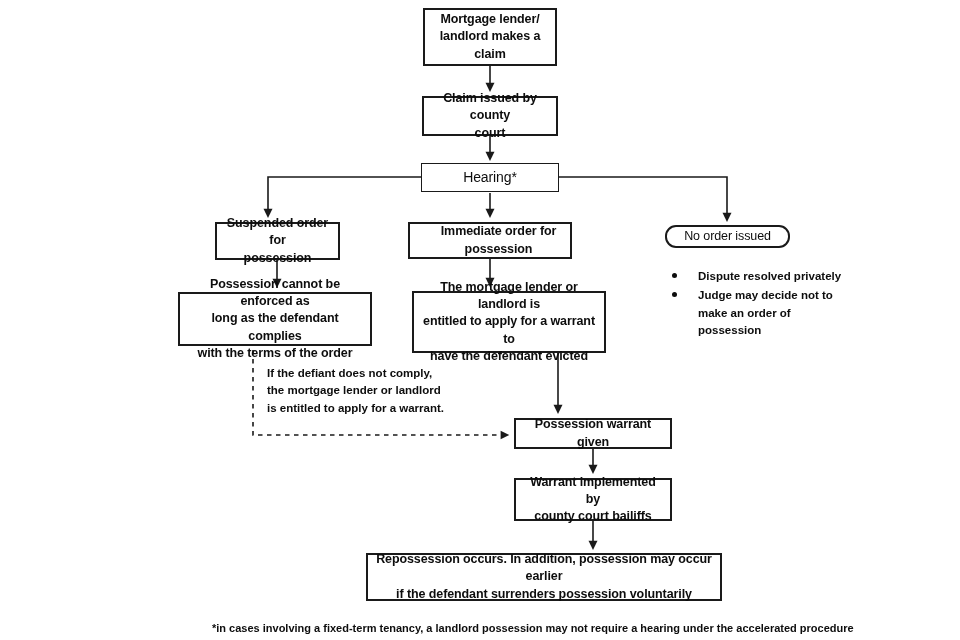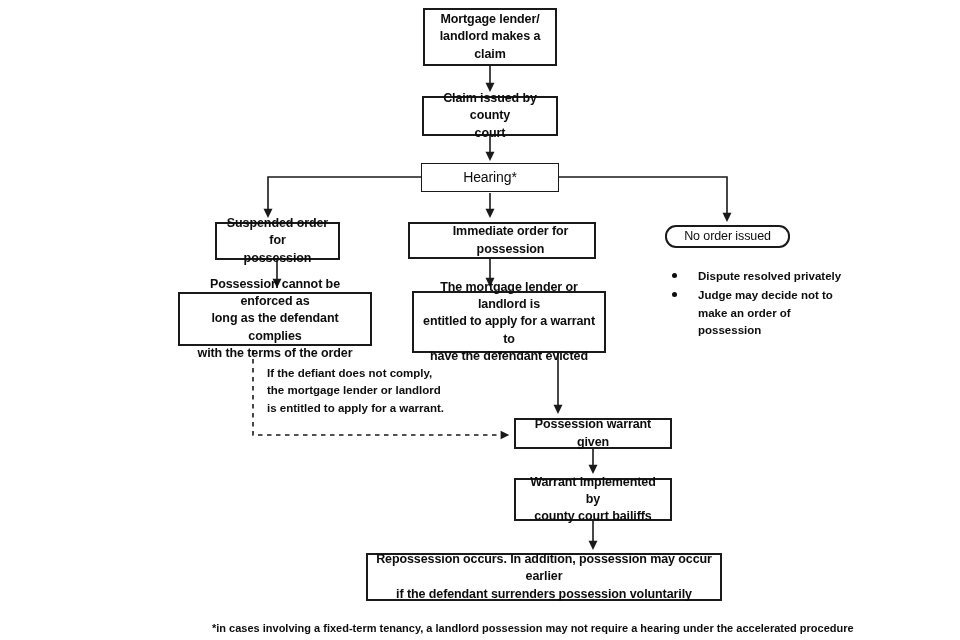--- a/index.html
+++ b/index.html
@@ -168,21 +168,21 @@
 
   <div class="node thin plain" style="left:421px; top:163px; width:138px; height:29px;">
     <span class="txt">Hearing*</span>
   </div>
 
   <div class="node" style="left:215px; top:222px; width:125px; height:38px;">
     <span class="txt">Suspended order for
 possession</span>
   </div>
 
-  <div class="node" style="left:408px; top:222px; width:188px; height:37px;padding-left:23px;">
+  <div class="node" style="left:408px; top:222px; width:164px; height:37px;padding-left:23px;">
     <span class="txt">Immediate order for
 possession</span>
   </div>
 
   <div class="node plain" style="left:665px; top:225px; width:125px; height:23px; font-size:12.5px;border-radius:11px;">
     <span class="txt">No order issued</span>
   </div>
 
   <div class="node" style="left:178px; top:292px; width:194px; height:54px;">
     <span class="txt">Possession cannot be enforced as

